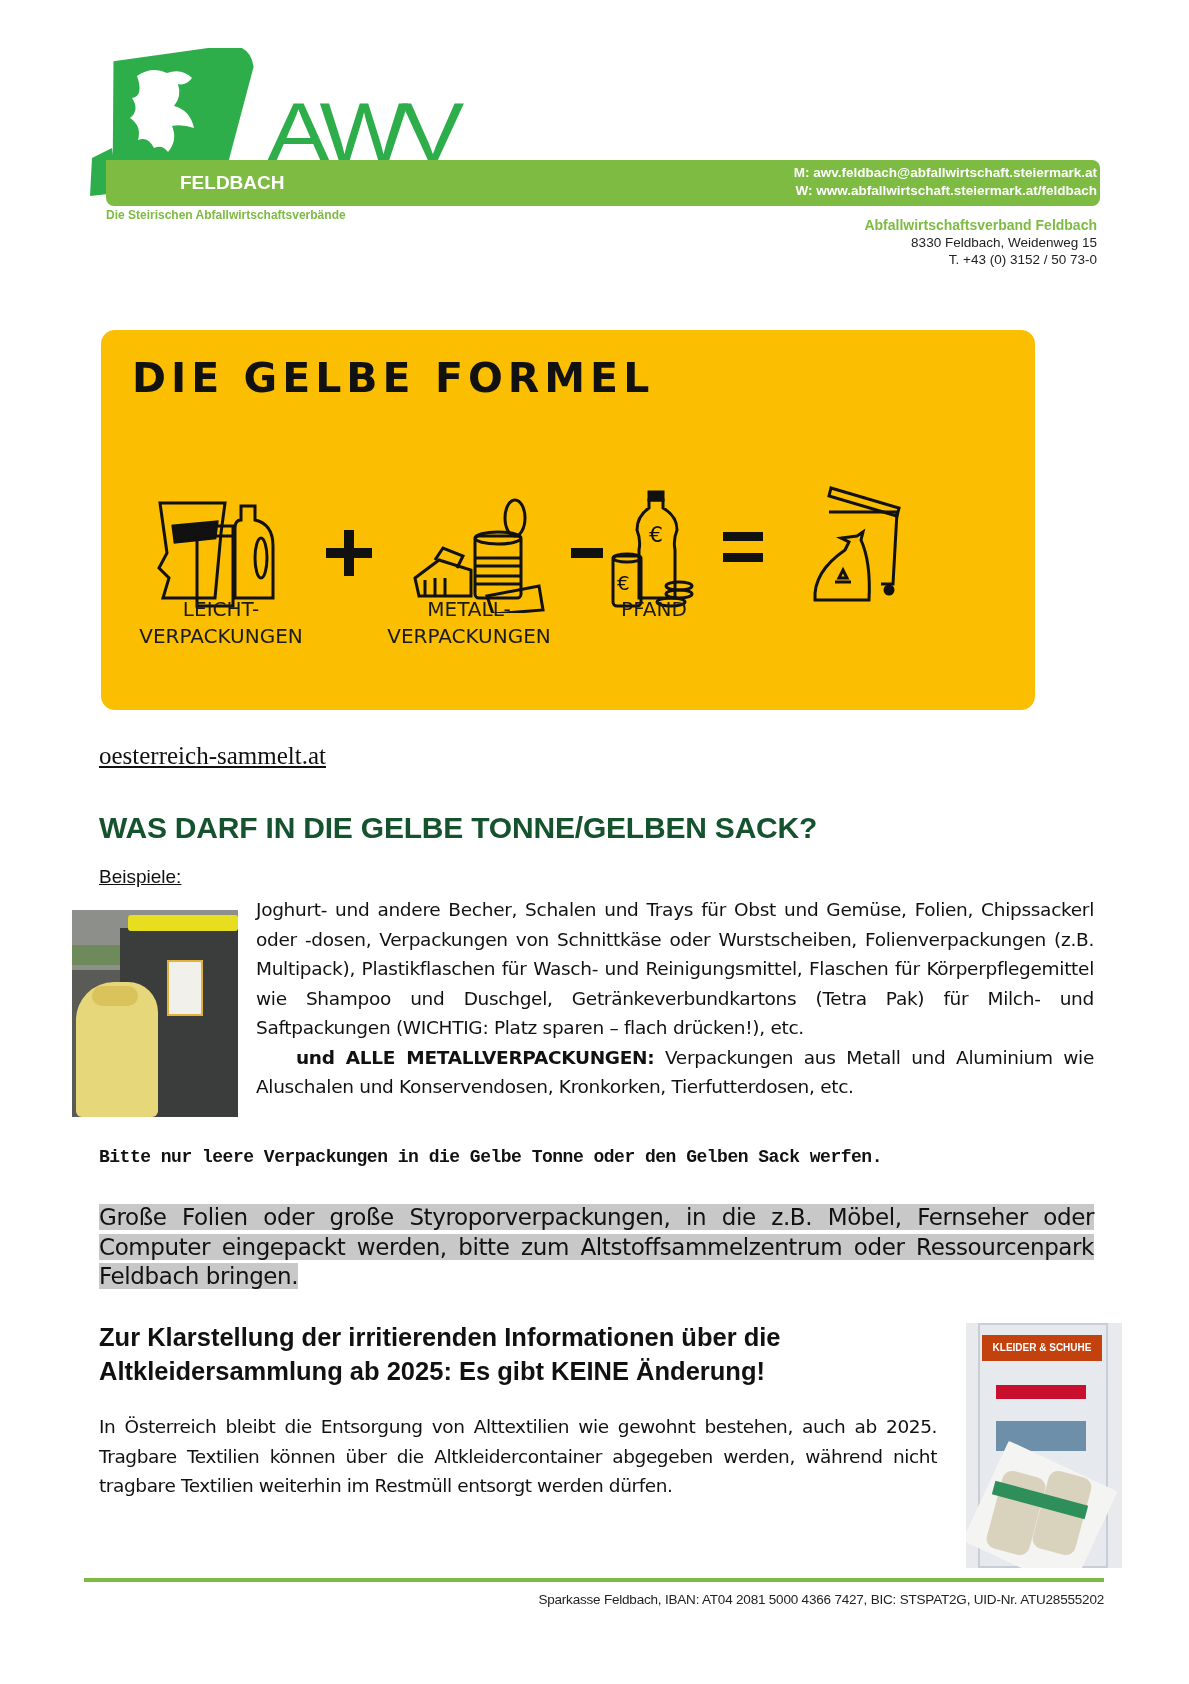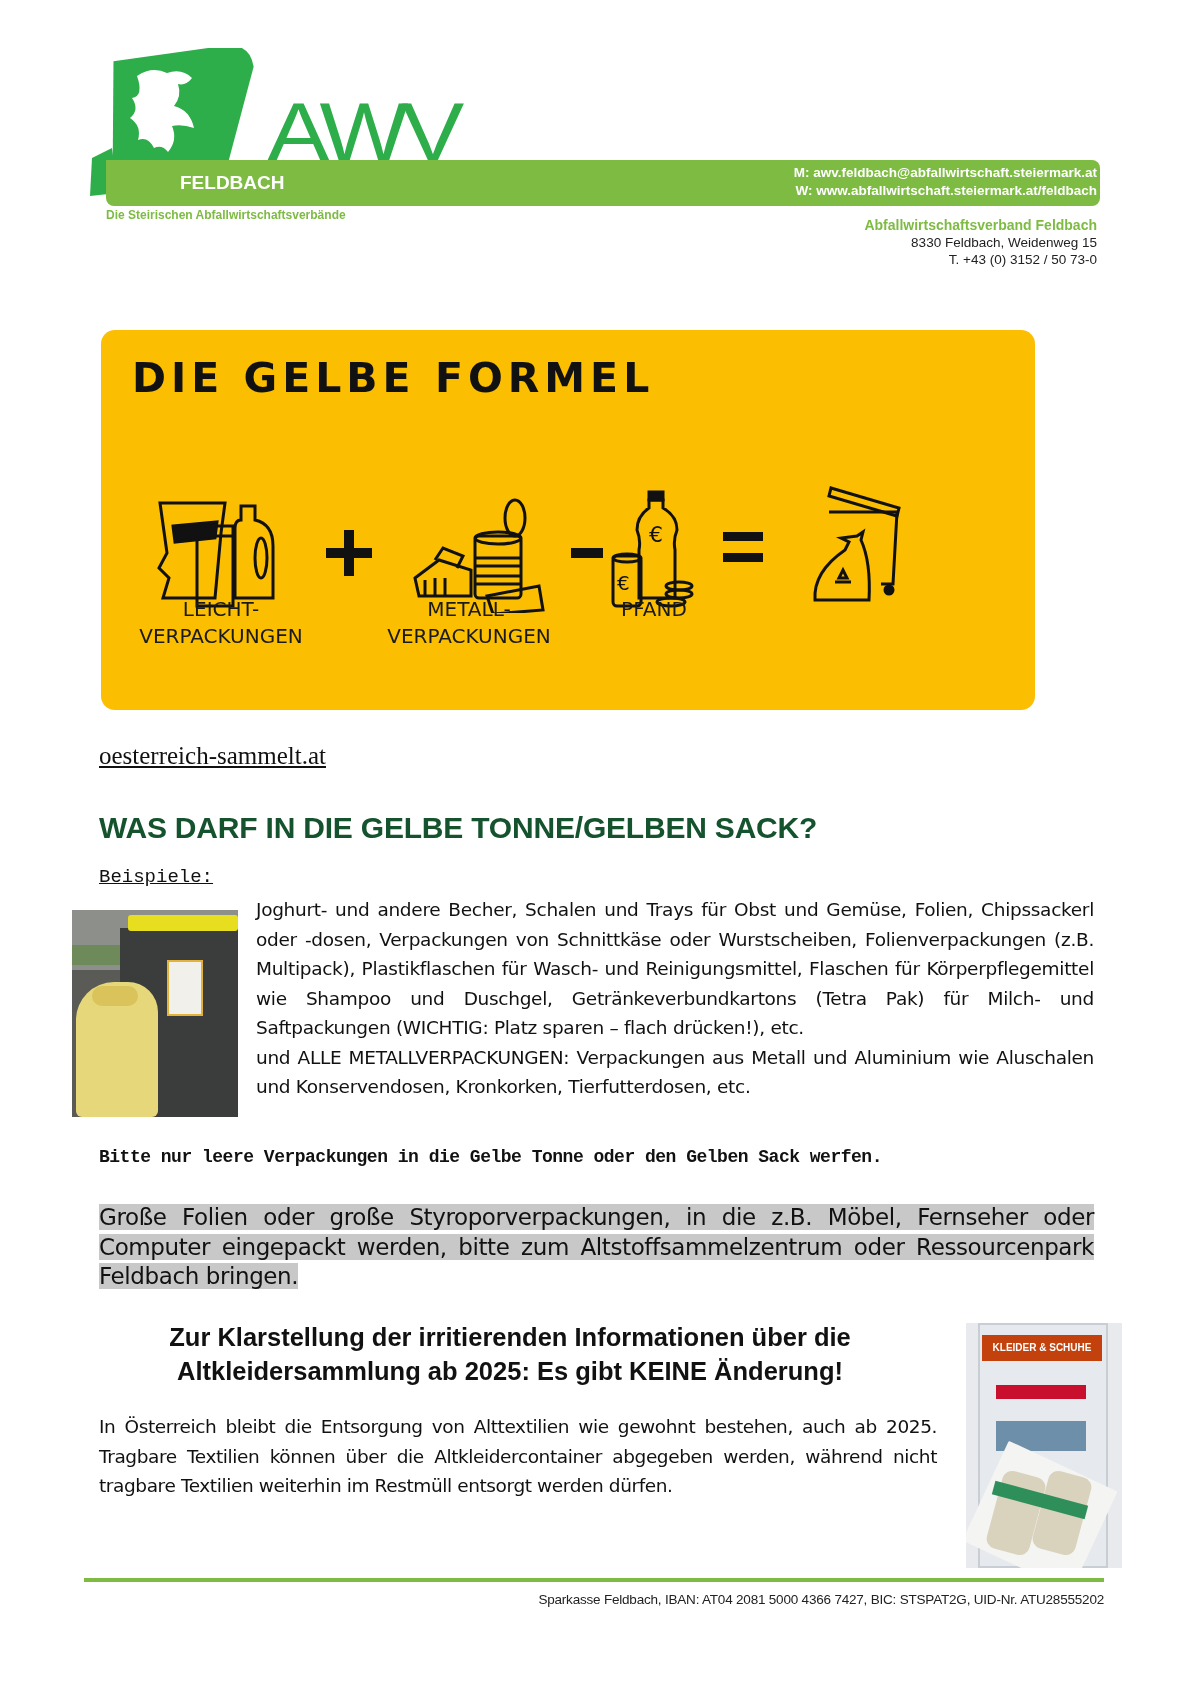--- a/index.html
+++ b/index.html
@@ -21,28 +21,28 @@
   .banner { position: absolute; left: 101px; top: 330px; width: 934px; height: 380px; background: #fbbe00; border-radius: 14px; }
   .banner-title { position: absolute; left: 31px; top: 24px; font-family: "DejaVu Sans", sans-serif; font-weight: bold; font-size: 41px; letter-spacing: 5px; color: #111; }
   .banner-subtitle { position: absolute; left: 31px; top: 82px; font-family: "DejaVu Sans", sans-serif; font-size: 31px; color: #1a1a1a; letter-spacing: -0.5px; }
   .formula-icon { position: absolute; }
   .formula-label { position: absolute; text-align: center; font-family: "DejaVu Sans", sans-serif; font-size: 20px; line-height: 27px; color: #1a1a1a; }
   .operator { position: absolute; background: #111; }
 
   
   .link { position: absolute; left: 99px; top: 742px; font-family: "Liberation Serif", serif; font-size: 25px; color: #111; text-decoration: underline; }
   .h1 { position: absolute; left: 99px; top: 811px; font-weight: bold; font-size: 30px; color: #14532d; letter-spacing: -0.2px; }
-  .examples-label { position: absolute; left: 99px; top: 866px; font-family: Liberation Mono, monospace; font-size: 19px; text-decoration: underline; color: #111; }
+  .examples-label { position: absolute; left: 99px; top: 866px; font-family: Liberation Sans, sans-serif; font-size: 19px; text-decoration: underline; color: #111; }
   .photo-bin { position: absolute; left: 72px; top: 910px; width: 166px; height: 207px; overflow: hidden; background: #5a5a56; }
   .body-text { position: absolute; left: 256px; top: 895px; width: 838px; font-family: "DejaVu Sans", sans-serif; font-size: 18.5px; line-height: 29.5px; text-align: justify; color: #111; letter-spacing: -0.3px; }
-  .body-text b { font-weight: normal; }
+  .body-text b { font-weight: bold; margin-left: 40px; }
   .bold-note { position: absolute; left: 99px; top: 1147px; font-family: Liberation Mono, monospace; font-weight: bold; font-size: 18px; color: #111; letter-spacing: -0.5px; }
   .gray-note { position: absolute; left: 99px; top: 1203px; width: 995px; font-family: "DejaVu Sans", sans-serif; font-size: 23px; line-height: 29.5px; text-align: justify; color: #111; letter-spacing: -0.4px; }
   .gray-note span { background: #c8c8c8; }
-  .h2 { position: absolute; left: 90px; top: 1320px; width: 840px; text-align: center; font-weight: bold; font-size: 25.5px; line-height: 34px; color: #111; }
+  .h2 { position: absolute; left: 99px; top: 1320px; width: 840px; text-align: left; font-weight: bold; font-size: 25.5px; line-height: 34px; color: #111; }
   .clothes-text { position: absolute; left: 99px; top: 1412px; width: 838px; font-family: "DejaVu Sans", sans-serif; font-size: 18.5px; line-height: 29.5px; text-align: justify; color: #111; letter-spacing: -0.4px; }
   .photo-clothes { position: absolute; left: 966px; top: 1323px; width: 156px; height: 245px; overflow: hidden; background: #e8eaee; }
 
   
   .footer-line { position: absolute; left: 84px; top: 1578px; width: 1020px; height: 4px; background: #7dbb42; }
   .footer-text { position: absolute; right: 85px; top: 1592px; font-size: 13.5px; color: #222; letter-spacing: -0.2px; }
 </style>
 </head>
 <body>
 

